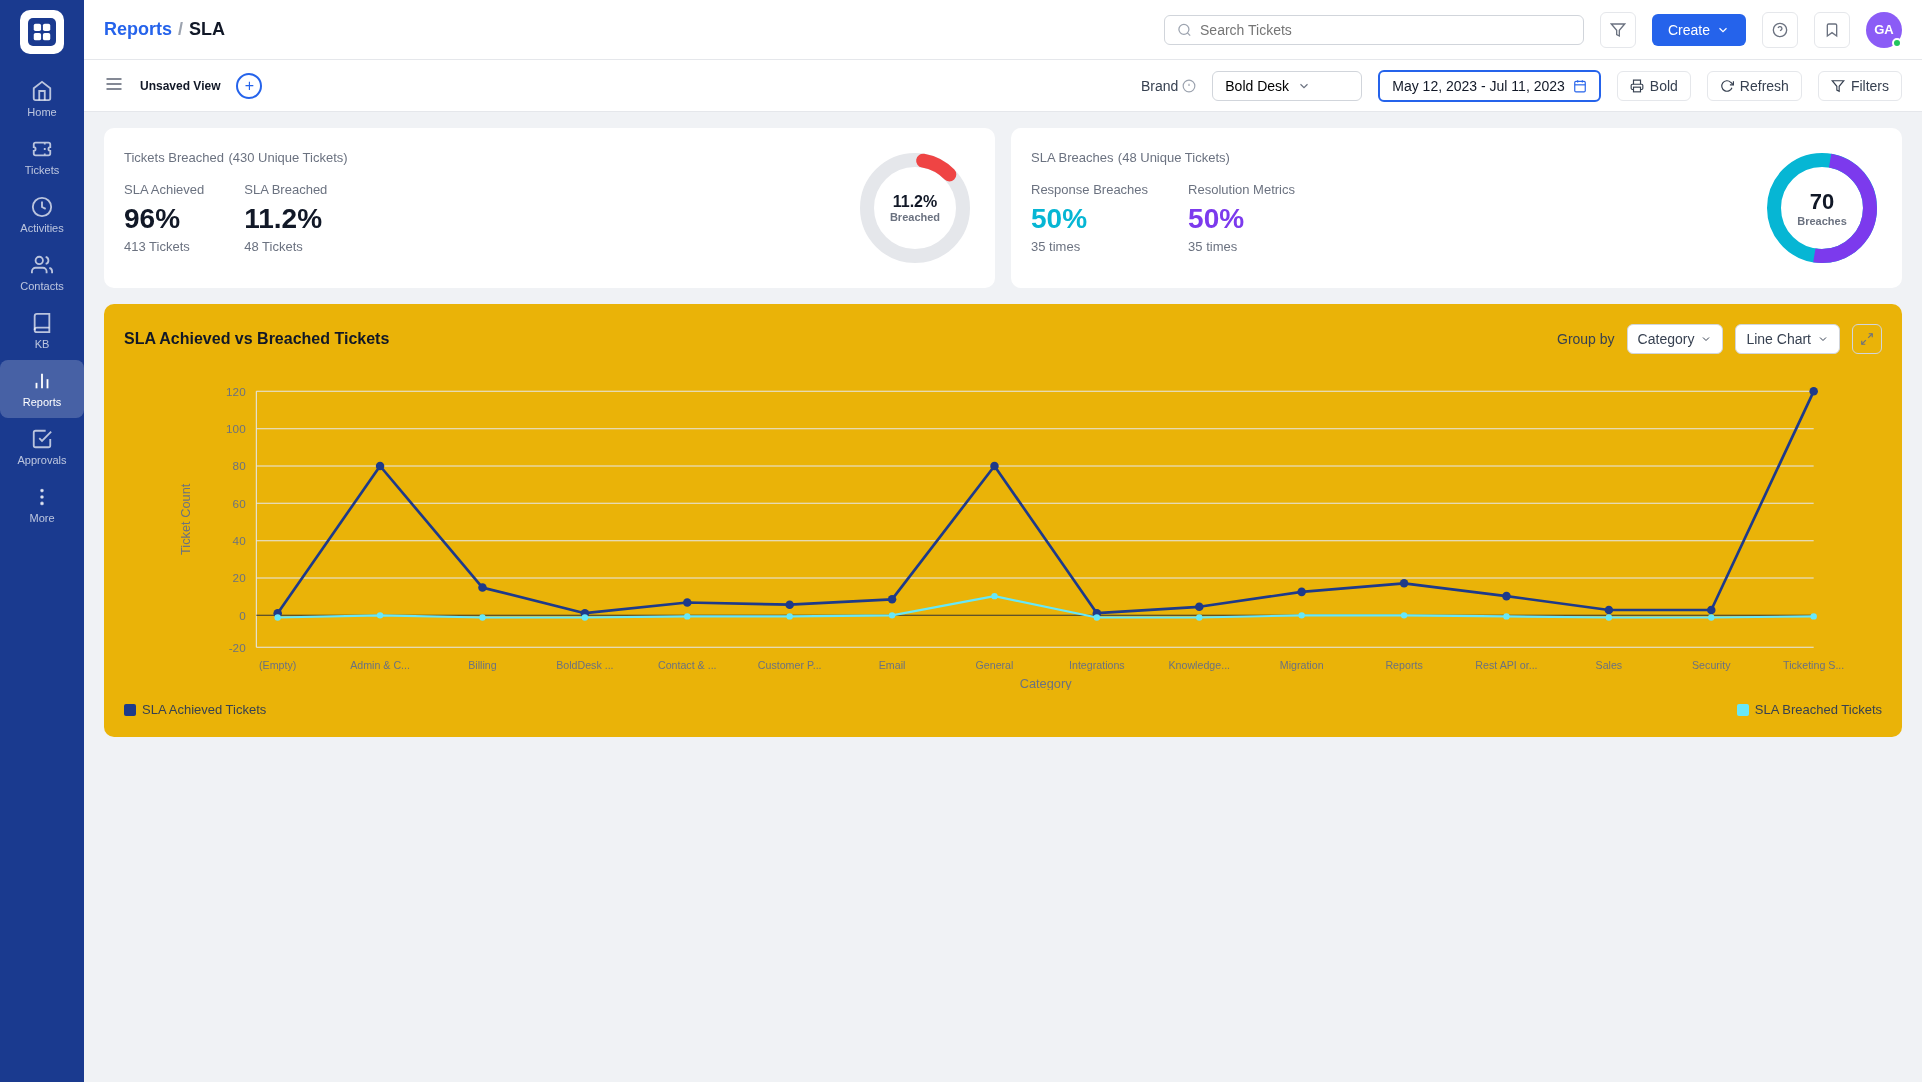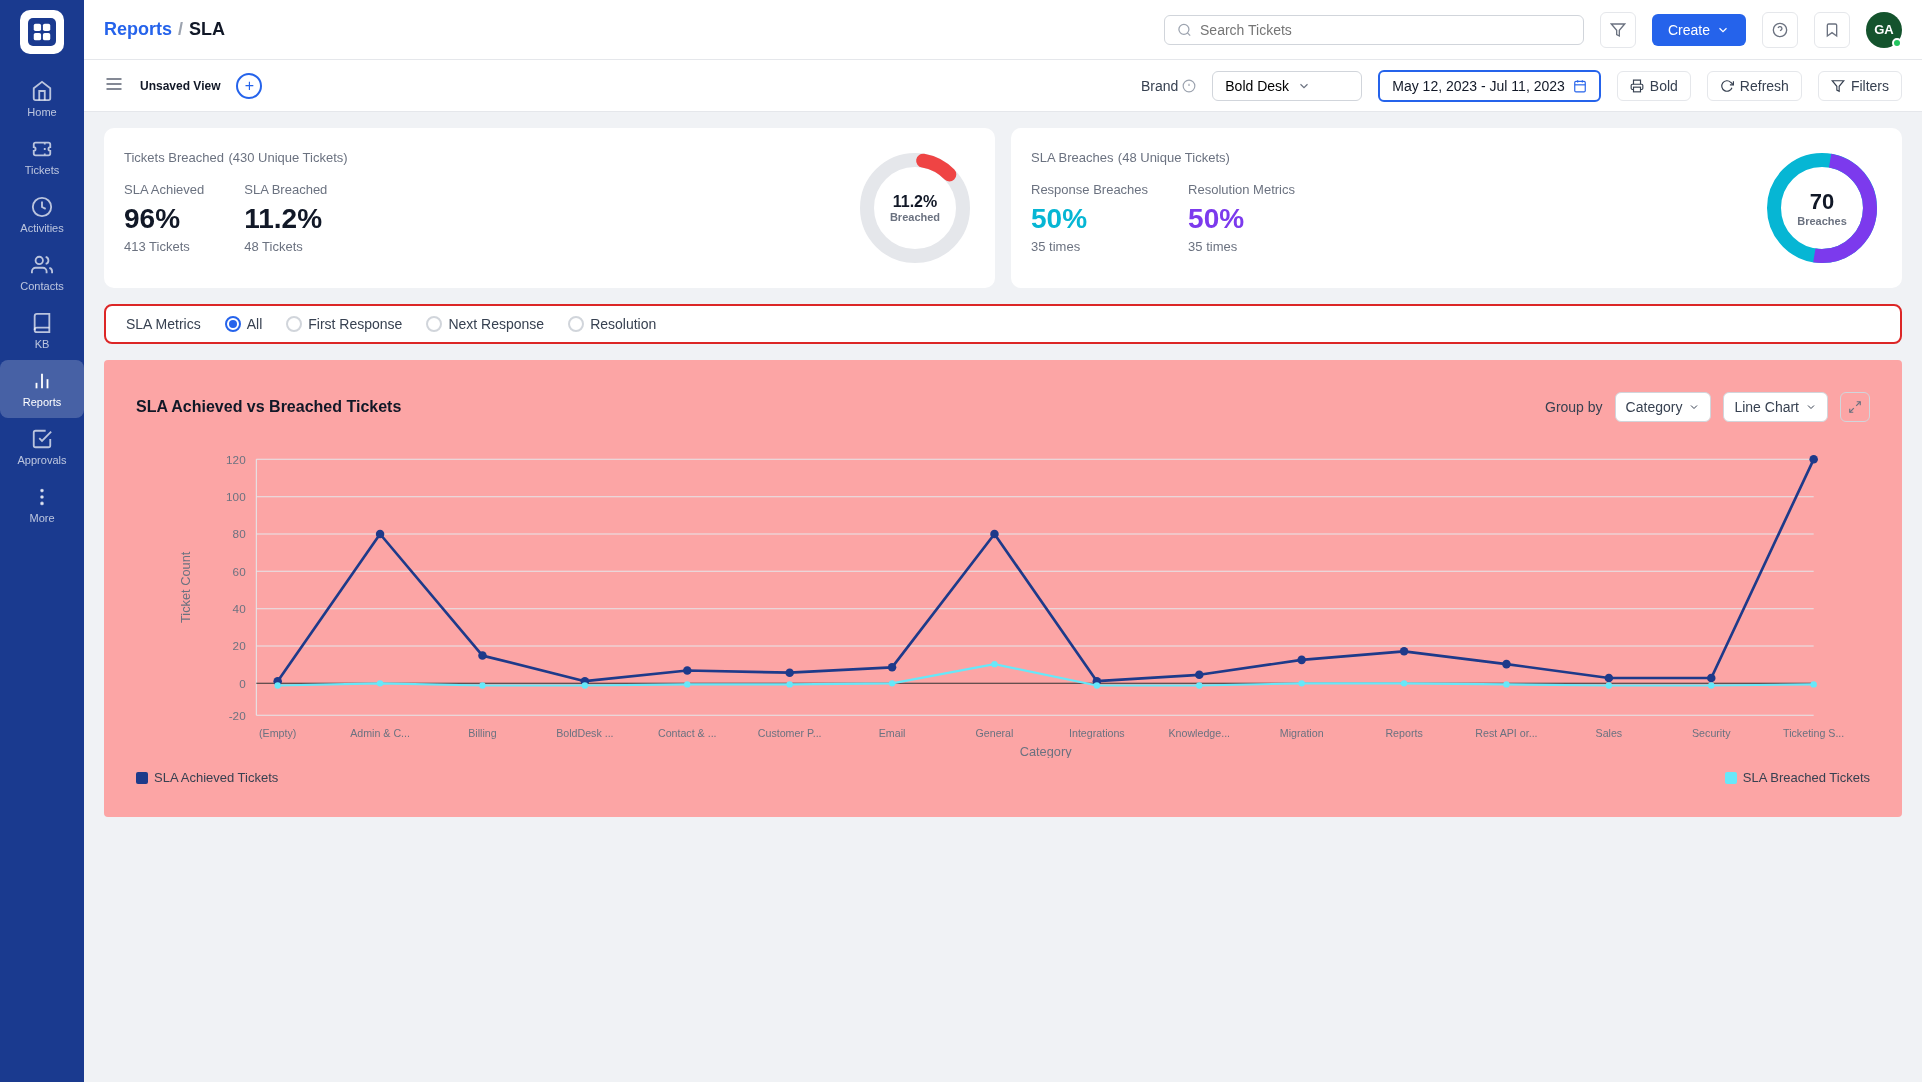--- a/index.html
+++ b/index.html
@@ -79,21 +79,21 @@
       display: flex; align-items: center; justify-content: center;
       cursor: pointer; color: #6b7280; border: 1px solid #e5e7eb;
     }
     .create-btn {
       background: #2563eb; color: white; border: none;
       padding: 8px 16px; border-radius: 6px; font-size: 14px; font-weight: 500;
       display: flex; align-items: center; gap: 6px; cursor: pointer;
     }
     .avatar {
       width: 36px; height: 36px; border-radius: 50%;
-      background: #14532d; color: white;
+      background: #8b5cf6; color: white;
       display: flex; align-items: center; justify-content: center;
       font-size: 13px; font-weight: 600;
     }
     .avatar-dot {
       width: 10px; height: 10px; background: #22c55e;
       border-radius: 50%; position: absolute; bottom: 0; right: 0;
       border: 2px solid white;
     }
     .avatar-wrapper { position: relative; }
 
@@ -188,21 +188,21 @@
       display: flex; align-items: center; justify-content: center;
     }
     .radio-circle.active { border-color: #2563eb; }
     .radio-circle.active::after {
       content: ''; width: 8px; height: 8px; border-radius: 50%;
       background: #2563eb;
     }
 
     
     .chart-card {
-      background: #fca5a5; border-radius: 4px; padding: 32px;
+      background: #eab308; border-radius: 10px; padding: 20px;
     }
     .chart-header {
       display: flex; align-items: center; justify-content: space-between;
       margin-bottom: 16px;
     }
     .chart-title { font-size: 16px; font-weight: 600; color: #111827; }
     .chart-controls { display: flex; align-items: center; gap: 12px; }
     .chart-group-label { font-size: 14px; color: #374151; }
     .chart-select {
       display: flex; align-items: center; gap: 6px;
@@ -466,39 +466,20 @@
             </svg>
             <div class="donut-label">
               <div style="font-size:22px;font-weight:700;color:#111827;">70</div>
               <div class="donut-sub">Breaches</div>
             </div>
           </div>
         </div>
       </div>
     </div>
 
-    <div class="sla-metrics-bar">
-      <span class="sla-metrics-label">SLA Metrics</span>
-      <div class="radio-option">
-        <div class="radio-circle active"></div>
-        <span>All</span>
-      </div>
-      <div class="radio-option">
-        <div class="radio-circle"></div>
-        <span>First Response</span>
-      </div>
-      <div class="radio-option">
-        <div class="radio-circle"></div>
-        <span>Next Response</span>
-      </div>
-      <div class="radio-option">
-        <div class="radio-circle"></div>
-        <span>Resolution</span>
-      </div>
-    </div>
 
     <div class="chart-card">
       <div class="chart-header">
         <span class="chart-title">SLA Achieved vs Breached Tickets</span>
         <div class="chart-controls">
           <span class="chart-group-label">Group by</span>
           <div class="chart-select">
             <span>Category</span>
             <svg width="12" height="12" viewBox="0 0 24 24" fill="none" stroke="currentColor" stroke-width="2">
                 <polyline points="6 9 12 15 18 9"></polyline>

